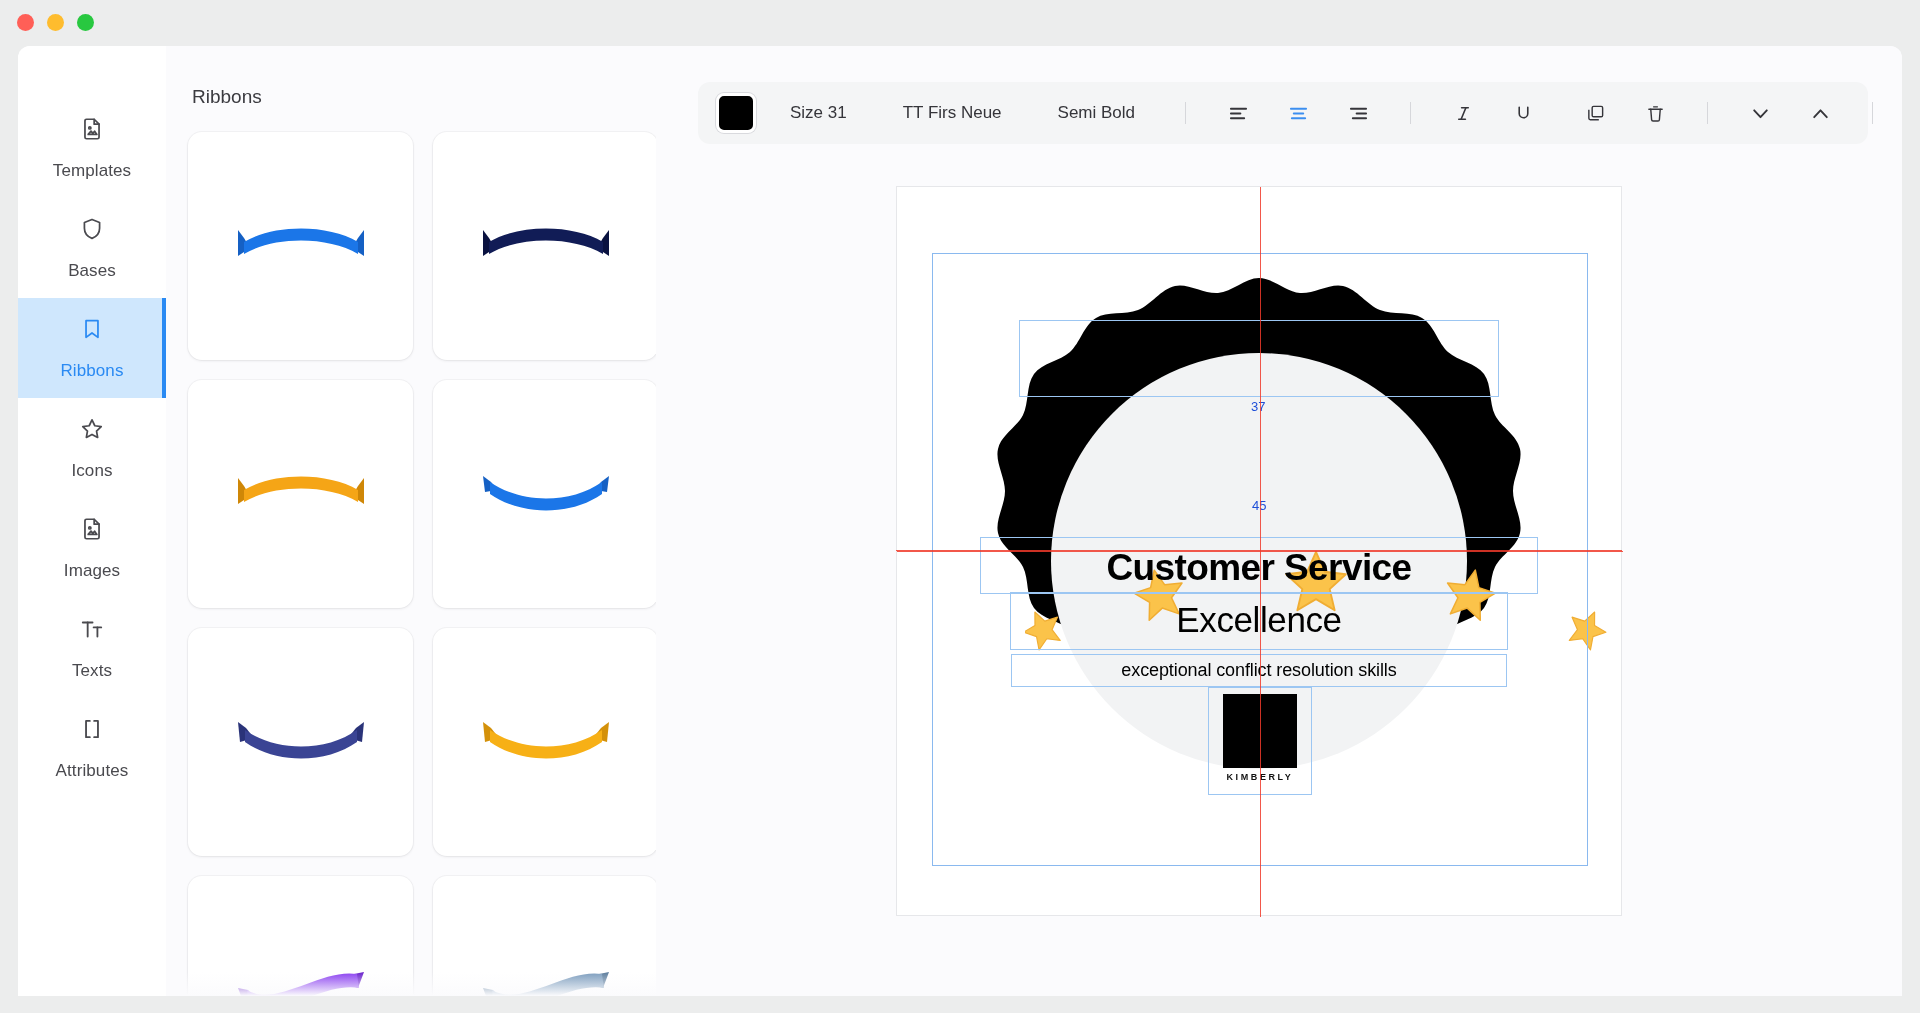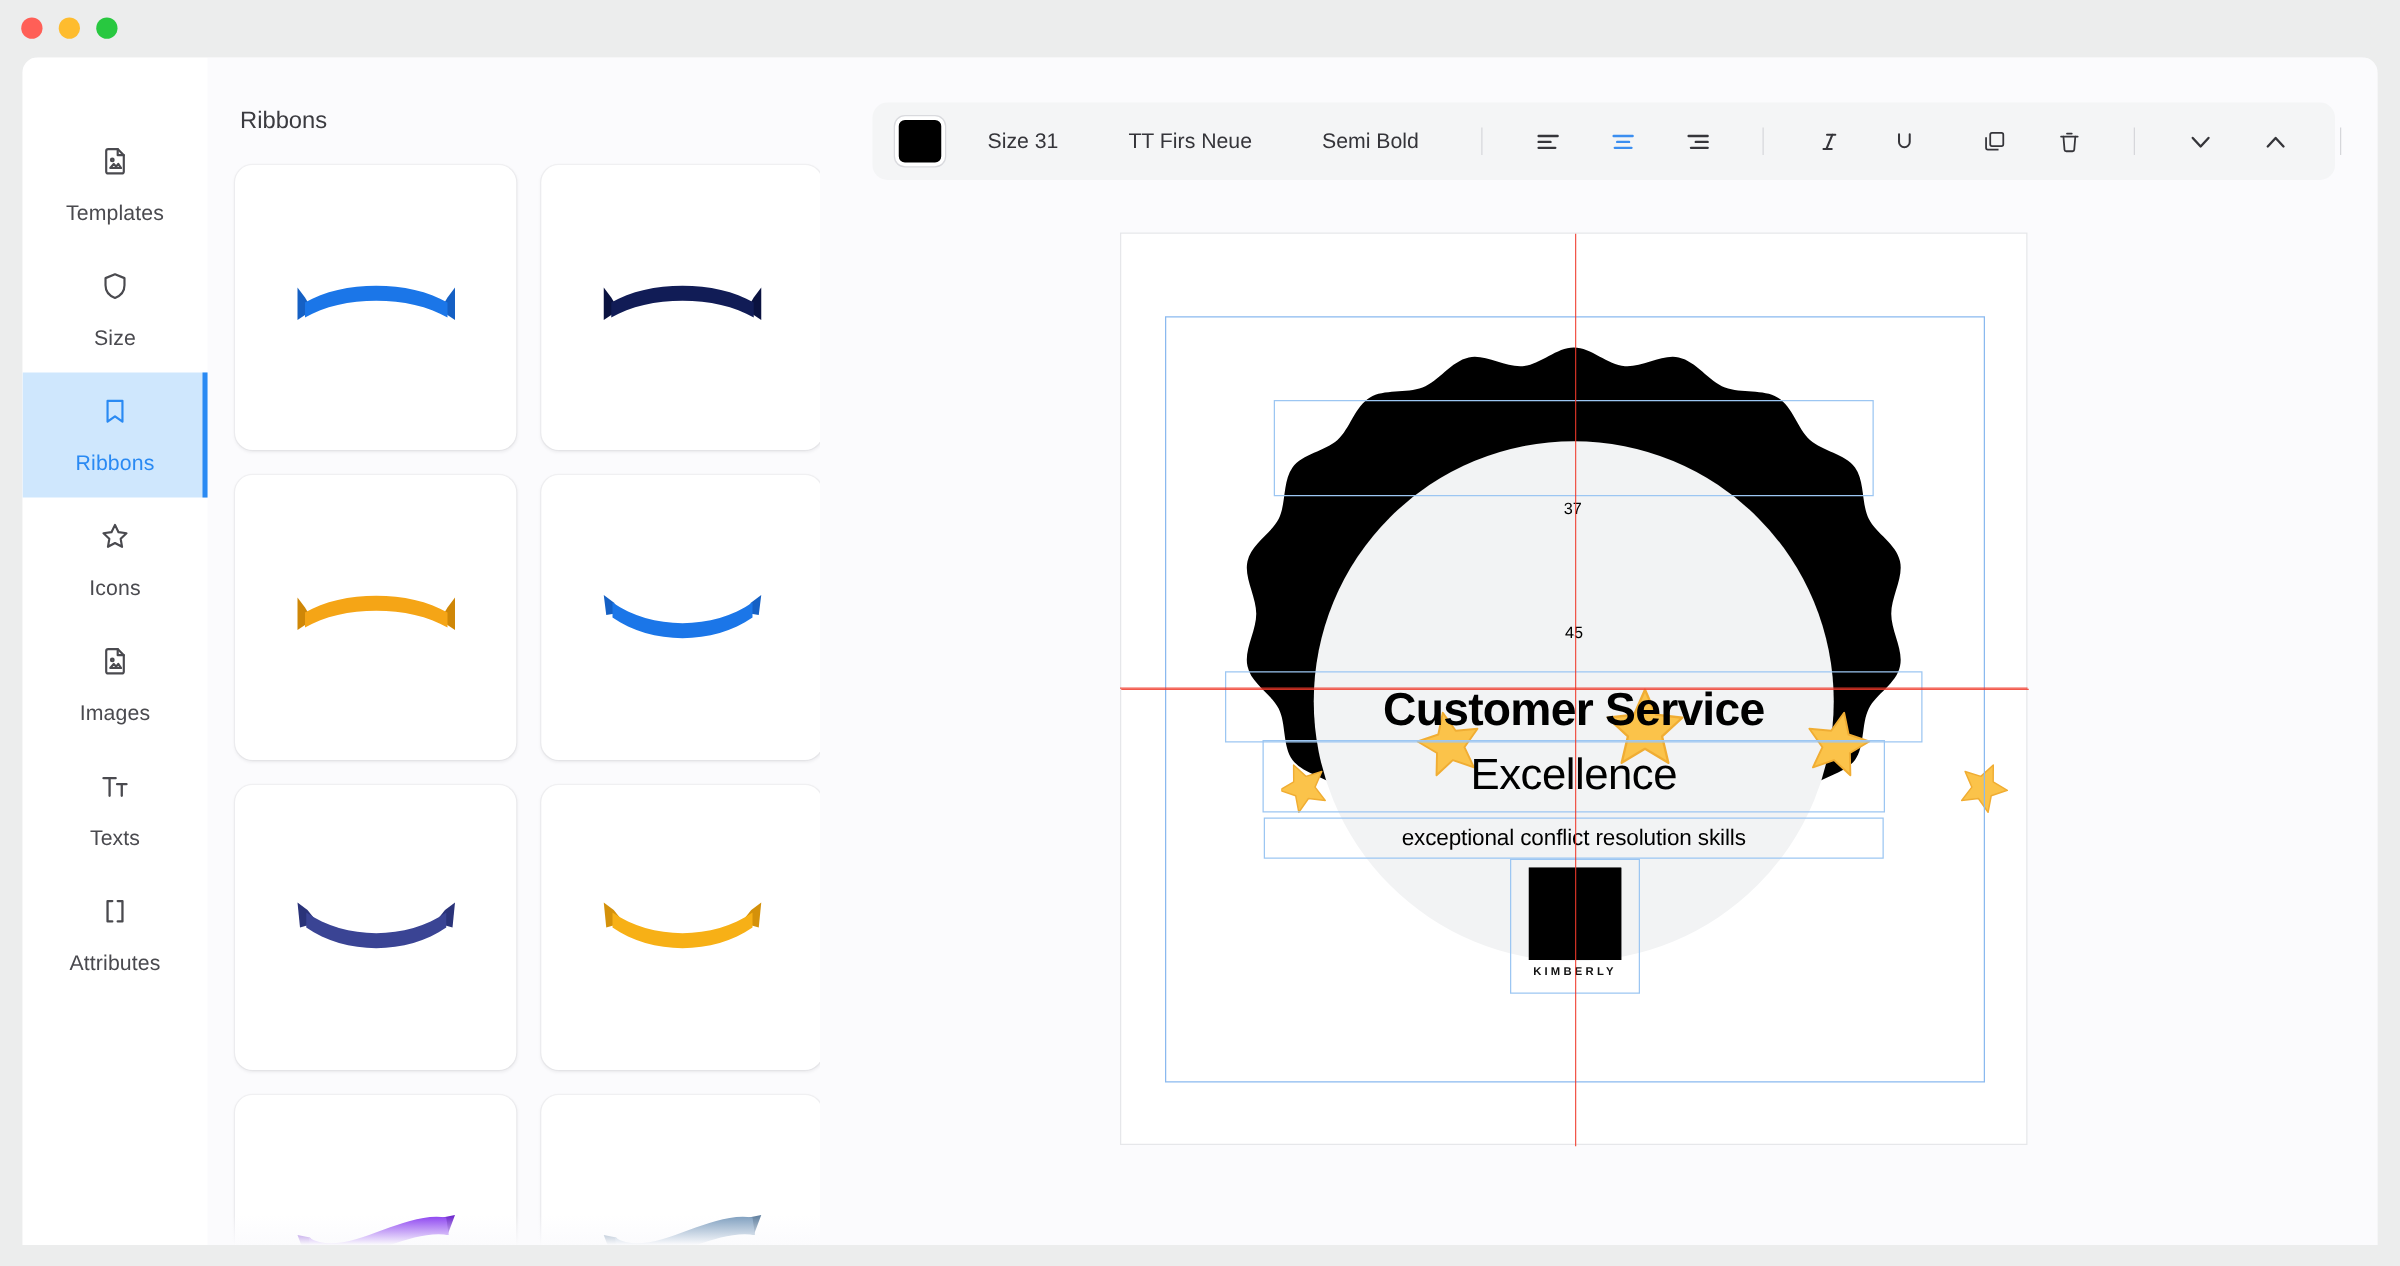--- a/index.html
+++ b/index.html
@@ -149,21 +149,21 @@
   #badge {
     position: absolute; left: 71px; top: 83px;
     width: 582px; height: 582px;
   }
   #badge svg { display: block; width: 582px; height: 582px; }
 
   
   .selbox { position: absolute; border: 1px solid #9cc6f2; pointer-events: none; }
   .selbox.grp { border-color: #8ab9ef; }
   .dimlabel {
-    position: absolute; color: #000000; font-size: 13px;
+    position: absolute; color: #1d4ed8; font-size: 13px;
     font-family: "Liberation Sans", sans-serif;
   }
 
   
   .blayer {
     position: absolute; text-align: center; white-space: nowrap;
     color: #000;
   }
   #txt-title {
     left: 0; right: 0; top: 277px;
@@ -223,21 +223,21 @@
         </span>
         <span class="rail-label">Templates</span>
       </div>
 
       <div class="rail-item">
         <span class="rail-ico">
           <svg viewBox="0 0 24 24" fill="none" stroke="currentColor" stroke-width="1.6" stroke-linecap="round" stroke-linejoin="round">
             <path d="M12 3.2 19 6v5.3c0 4.4-2.9 7.8-7 9.4-4.1-1.6-7-5-7-9.4V6z"></path>
           </svg>
         </span>
-        <span class="rail-label">Size</span>
+        <span class="rail-label">Bases</span>
       </div>
 
       <div class="rail-item active">
         <span class="rail-ico">
           <svg viewBox="0 0 24 24" fill="none" stroke="currentColor" stroke-width="1.6" stroke-linecap="round" stroke-linejoin="round">
             <path d="M6.5 4.3h11v15.4l-5.5-4-5.5 4z"></path>
           </svg>
         </span>
         <span class="rail-label">Ribbons</span>
       </div>

